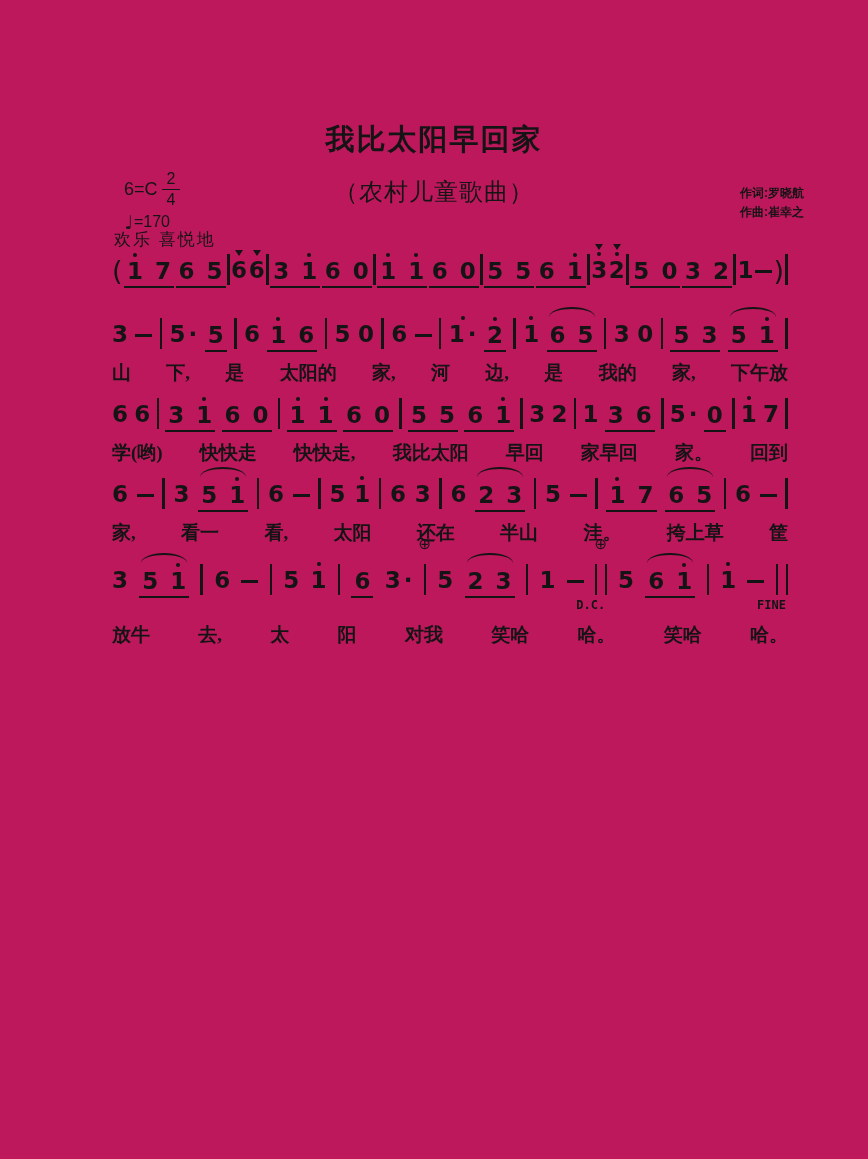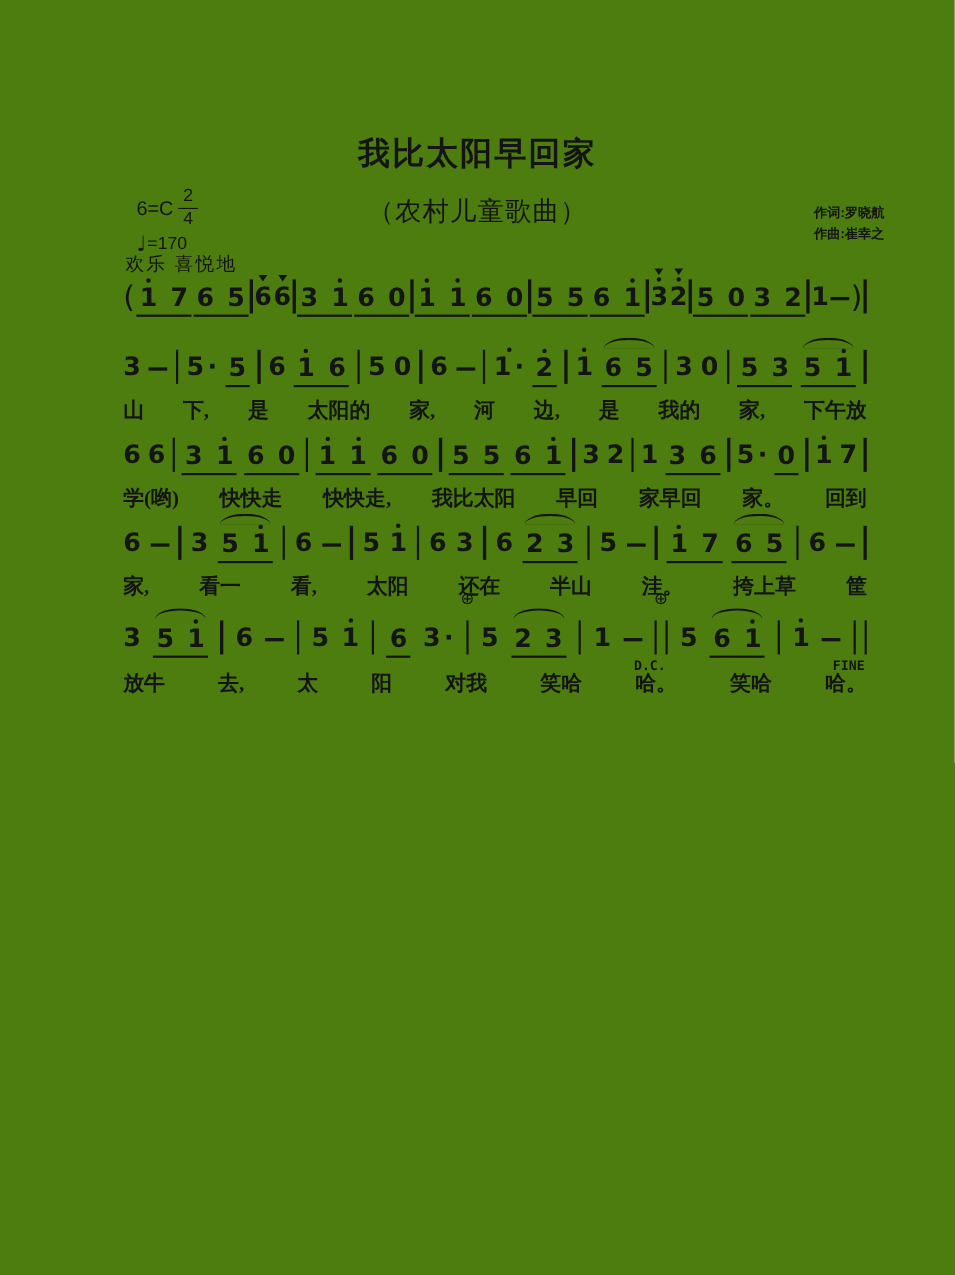--- a/index.html
+++ b/index.html
@@ -1,16 +1,16 @@
 <!DOCTYPE html>
 <html><head>
 <meta charset="utf-8">
 <style>
   html,body{margin:0;padding:0;background:#ffffff;}
-  .page{position:relative;width:868px;height:1159px;background:#4d7c0f;color:#141414;
+  .page{position:relative;width:868px;height:1159px;background:#be185d;color:#141414;
         font-family:"Liberation Sans",sans-serif;overflow:hidden;}
 
   .title{position:absolute;top:120px;left:0;width:100%;text-align:center;margin:0;
          font-size:29px;font-weight:bold;letter-spacing:2px;}
   .subtitle{position:absolute;top:176px;left:0;width:100%;text-align:center;
             font-size:24px;letter-spacing:1px;}
   .credits{position:absolute;top:184px;right:64px;font-size:12px;font-weight:bold;line-height:1.55;}
 
   .meta{position:absolute;top:170px;left:124px;}
   .keysig-row{display:flex;align-items:center;font-size:18px;}
@@ -50,21 +50,21 @@
         font-size:15px;font-weight:normal;font-family:"DejaVu Sans",sans-serif;line-height:1;}
   .bar-below{position:absolute;top:calc(100% + 6px);left:50%;transform:translateX(-85%);
         font-size:12px;font-weight:bold;font-family:"DejaVu Sans Mono",monospace;white-space:nowrap;}
 
   .dash{width:17px;height:3px;background:#141414;margin-bottom:9px;}
   .paren{font-size:27px;font-weight:normal;line-height:1;font-family:"DejaVu Sans",sans-serif;
          margin-bottom:-2px;}
 
   .lyrics-row{display:flex;justify-content:space-between;margin-top:14px;
               font-size:19px;font-weight:bold;font-family:"Liberation Serif",serif;}
-  .line-4 .lyrics-row{margin-top:16px;justify-content:space-between;}
+  .line-4 .lyrics-row{margin-top:30px;justify-content:space-between;}
   .syl{white-space:nowrap;}
 </style>
 </head>
 <body>
 
 <div class="page">
   <h1 class="title">我比太阳早回家</h1>
   <div class="subtitle">（农村儿童歌曲）</div>
 
   <div class="credits">

